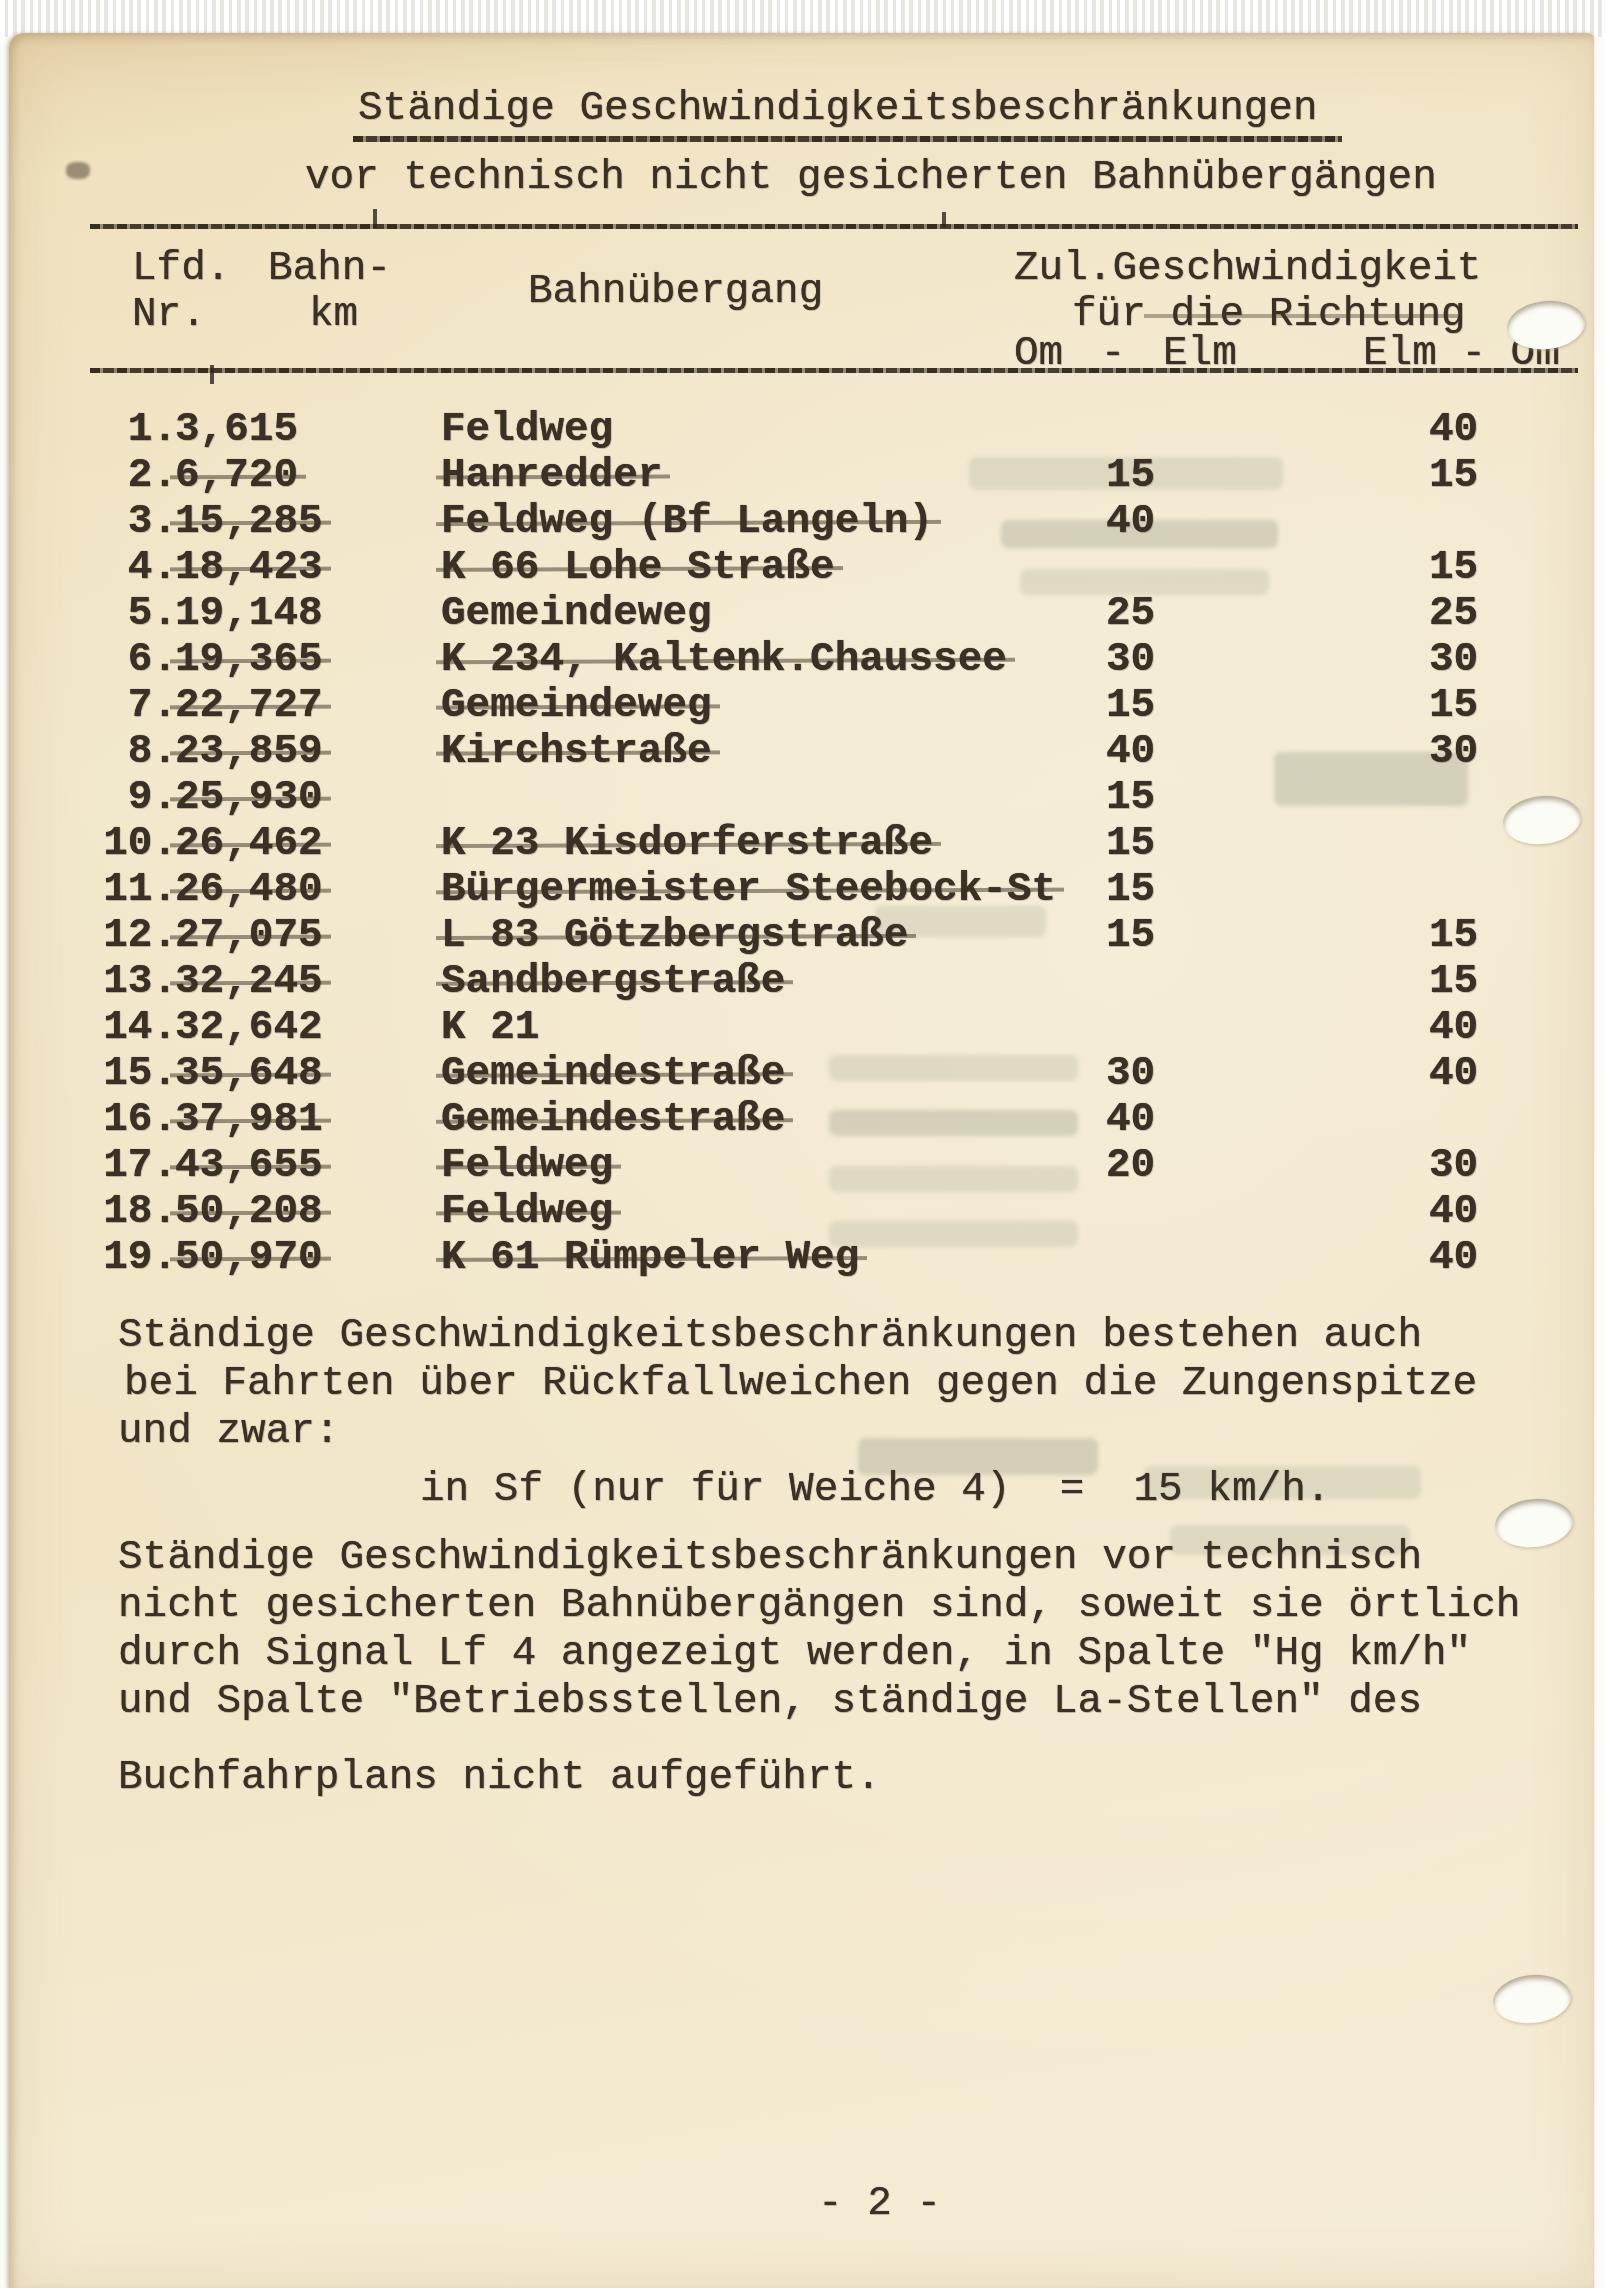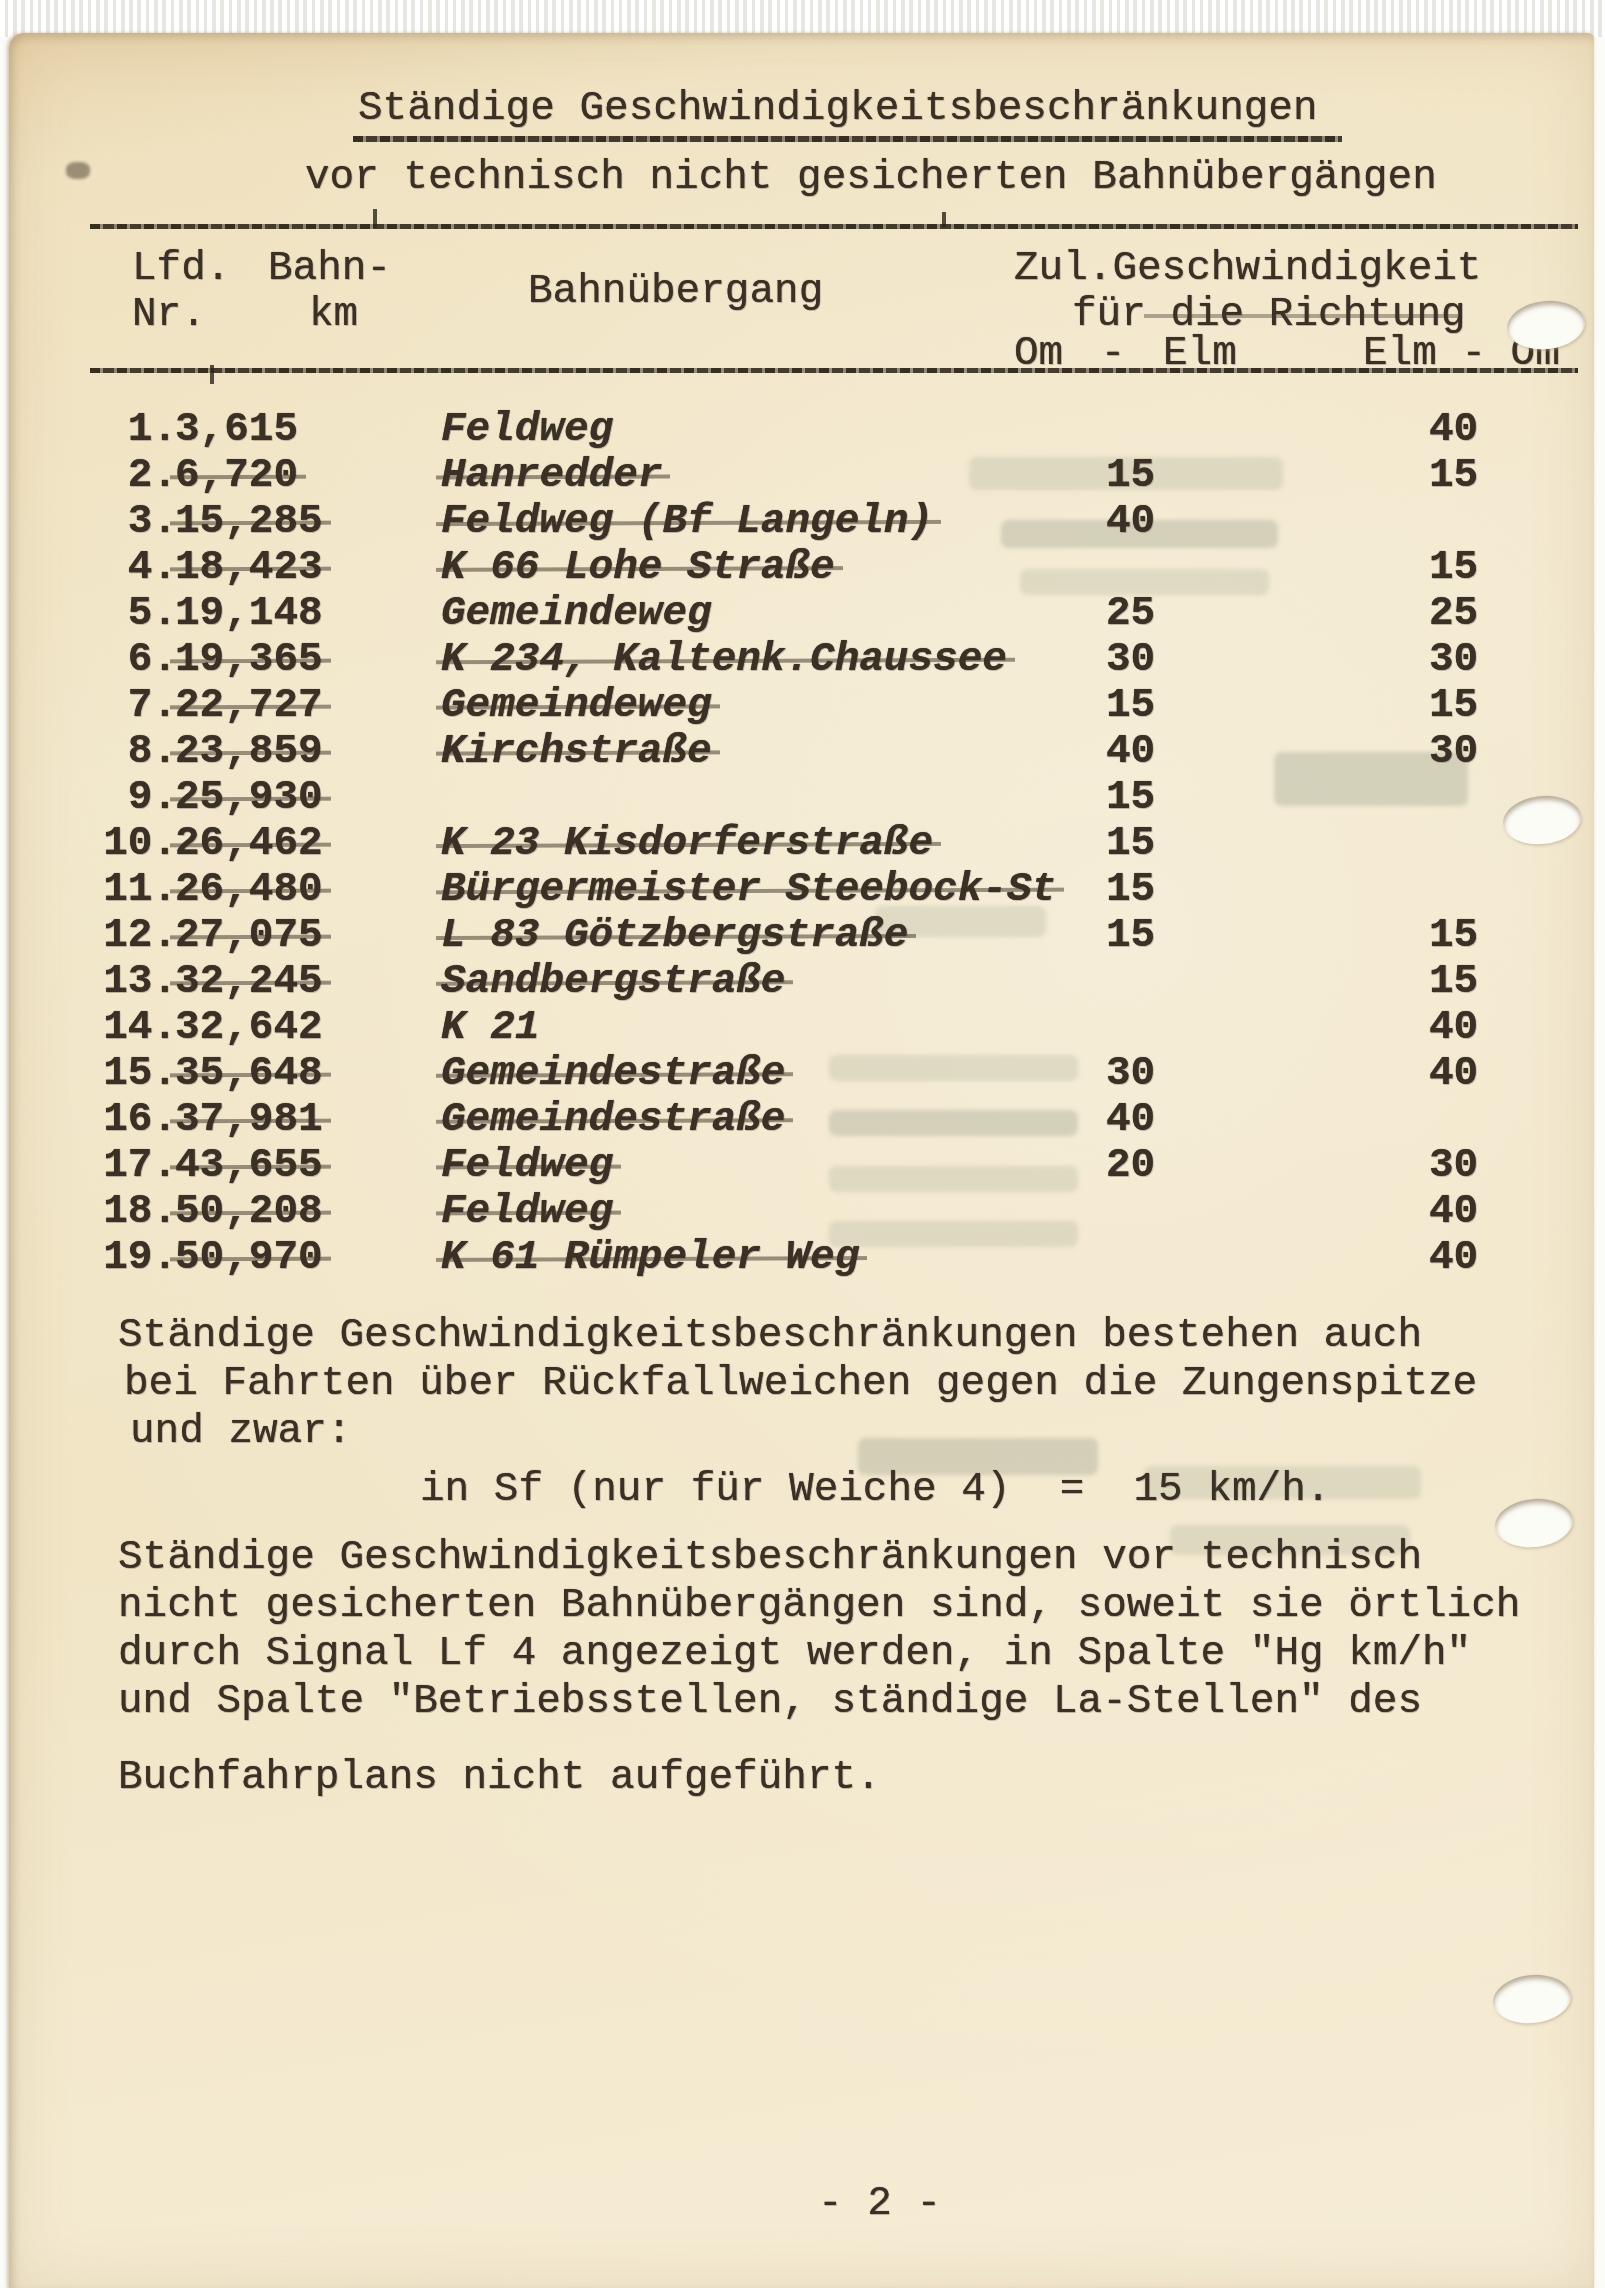--- a/index.html
+++ b/index.html
@@ -37,21 +37,21 @@
   .tick{position:absolute;width:3.7px;background:rgba(44,36,26,.8);filter:blur(0.4px);}
   .dir1{word-spacing:13px;}
   
   .tbody{position:absolute; left:0; top:406px; width:1606px;}
   .trow{position:relative; height:46px;}
   .cell{position:absolute; top:0; height:46px; color:var(--ink); font-size:41px; line-height:46px;
         font-weight:700; white-space:pre;
         text-shadow:0 0 0.9px rgba(56,45,34,.9), 0.9px 0.9px 0 rgba(56,45,34,.22);}
   .nr{left:74px; width:103px; text-align:right;}
   .km{left:175px; width:198px; text-align:left;}
-  .name{left:441px;font-style:italic;}
+  .name{left:441px;}
   .v1{left:1106px;}
   .v2{left:1429px;}
   .t{position:relative; display:inline-block;}
   .struck .strikeable::after{
     content:""; position:absolute; left:-5.5px; right:-7.4px; top:50%; height:3.7px;
     background:rgba(58,47,34,.5); filter:blur(0.6px); transform:rotate(-.25deg);
   }
   
   .smudge{position:absolute; border-radius:7.4px; filter:blur(2.3px);
           background:rgba(146,156,132,.22);}
@@ -238,21 +238,21 @@
       <span class="cell nr"><span class="t">19.</span></span>
       <span class="cell km"><span class="t strikeable">50,970</span></span>
       <span class="cell name"><span class="t strikeable">K 61 Rümpeler Weg</span></span>
       <span class="cell v1"><span class="t"></span></span>
       <span class="cell v2"><span class="t">40</span></span>
     </div>
     </div>
 
   <div class="ink" style="left:118px;top:1312px;">Ständige Geschwindigkeitsbeschränkungen bestehen auch</div>
   <div class="ink" style="left:124px;top:1360px;text-align:center;">bei Fahrten über Rückfallweichen gegen die Zungenspitze</div>
-  <div class="ink" style="left:130px;top:1408px;">und zwar:</div>
+  <div class="ink" style="left:118px;top:1408px;">und zwar:</div>
   <div class="ink" style="left:420px;top:1466px;">in Sf (nur für Weiche 4)  =  15 km/h.</div>
 
   <div class="ink" style="left:118px;top:1534px;">Ständige Geschwindigkeitsbeschränkungen vor technisch</div>
   <div class="ink" style="left:118px;top:1582px;">nicht gesicherten Bahnübergängen sind, soweit sie örtlich</div>
   <div class="ink" style="left:118px;top:1630px;">durch Signal Lf 4 angezeigt werden, in Spalte "Hg km/h"</div>
   <div class="ink" style="left:118px;top:1678px;">und Spalte "Betriebsstellen, ständige La-Stellen" des</div>
   <div class="ink" style="left:118px;top:1726px;margin-top:28px;">Buchfahrplans nicht aufgeführt.</div>
 
   <div class="ink" style="left:818px;top:2180px;">- 2 -</div>
 

